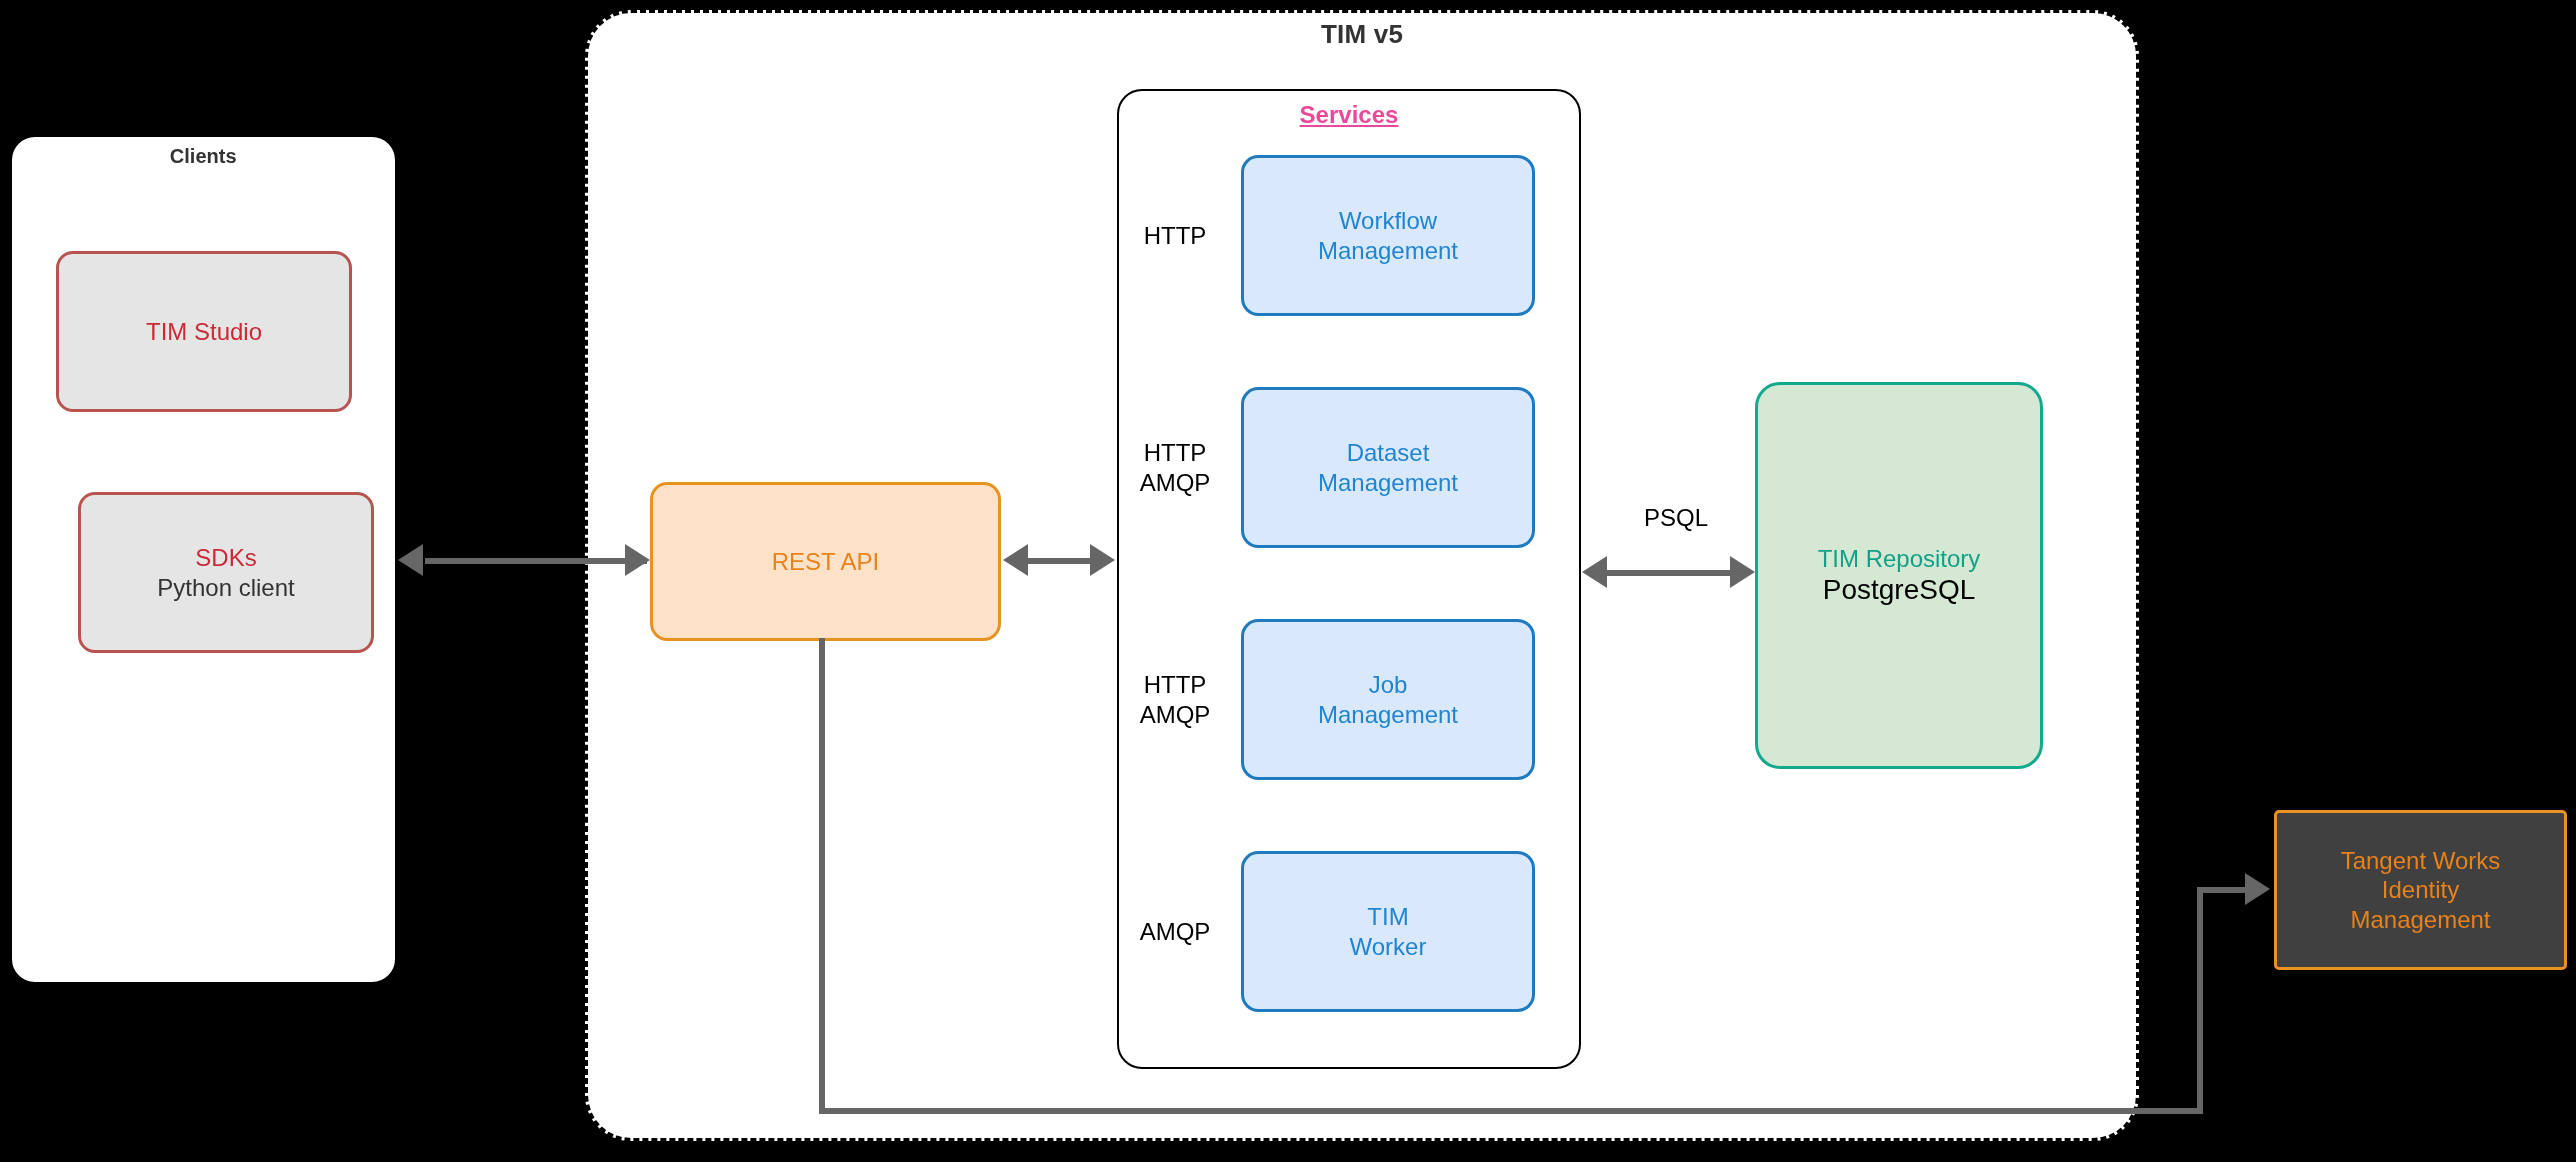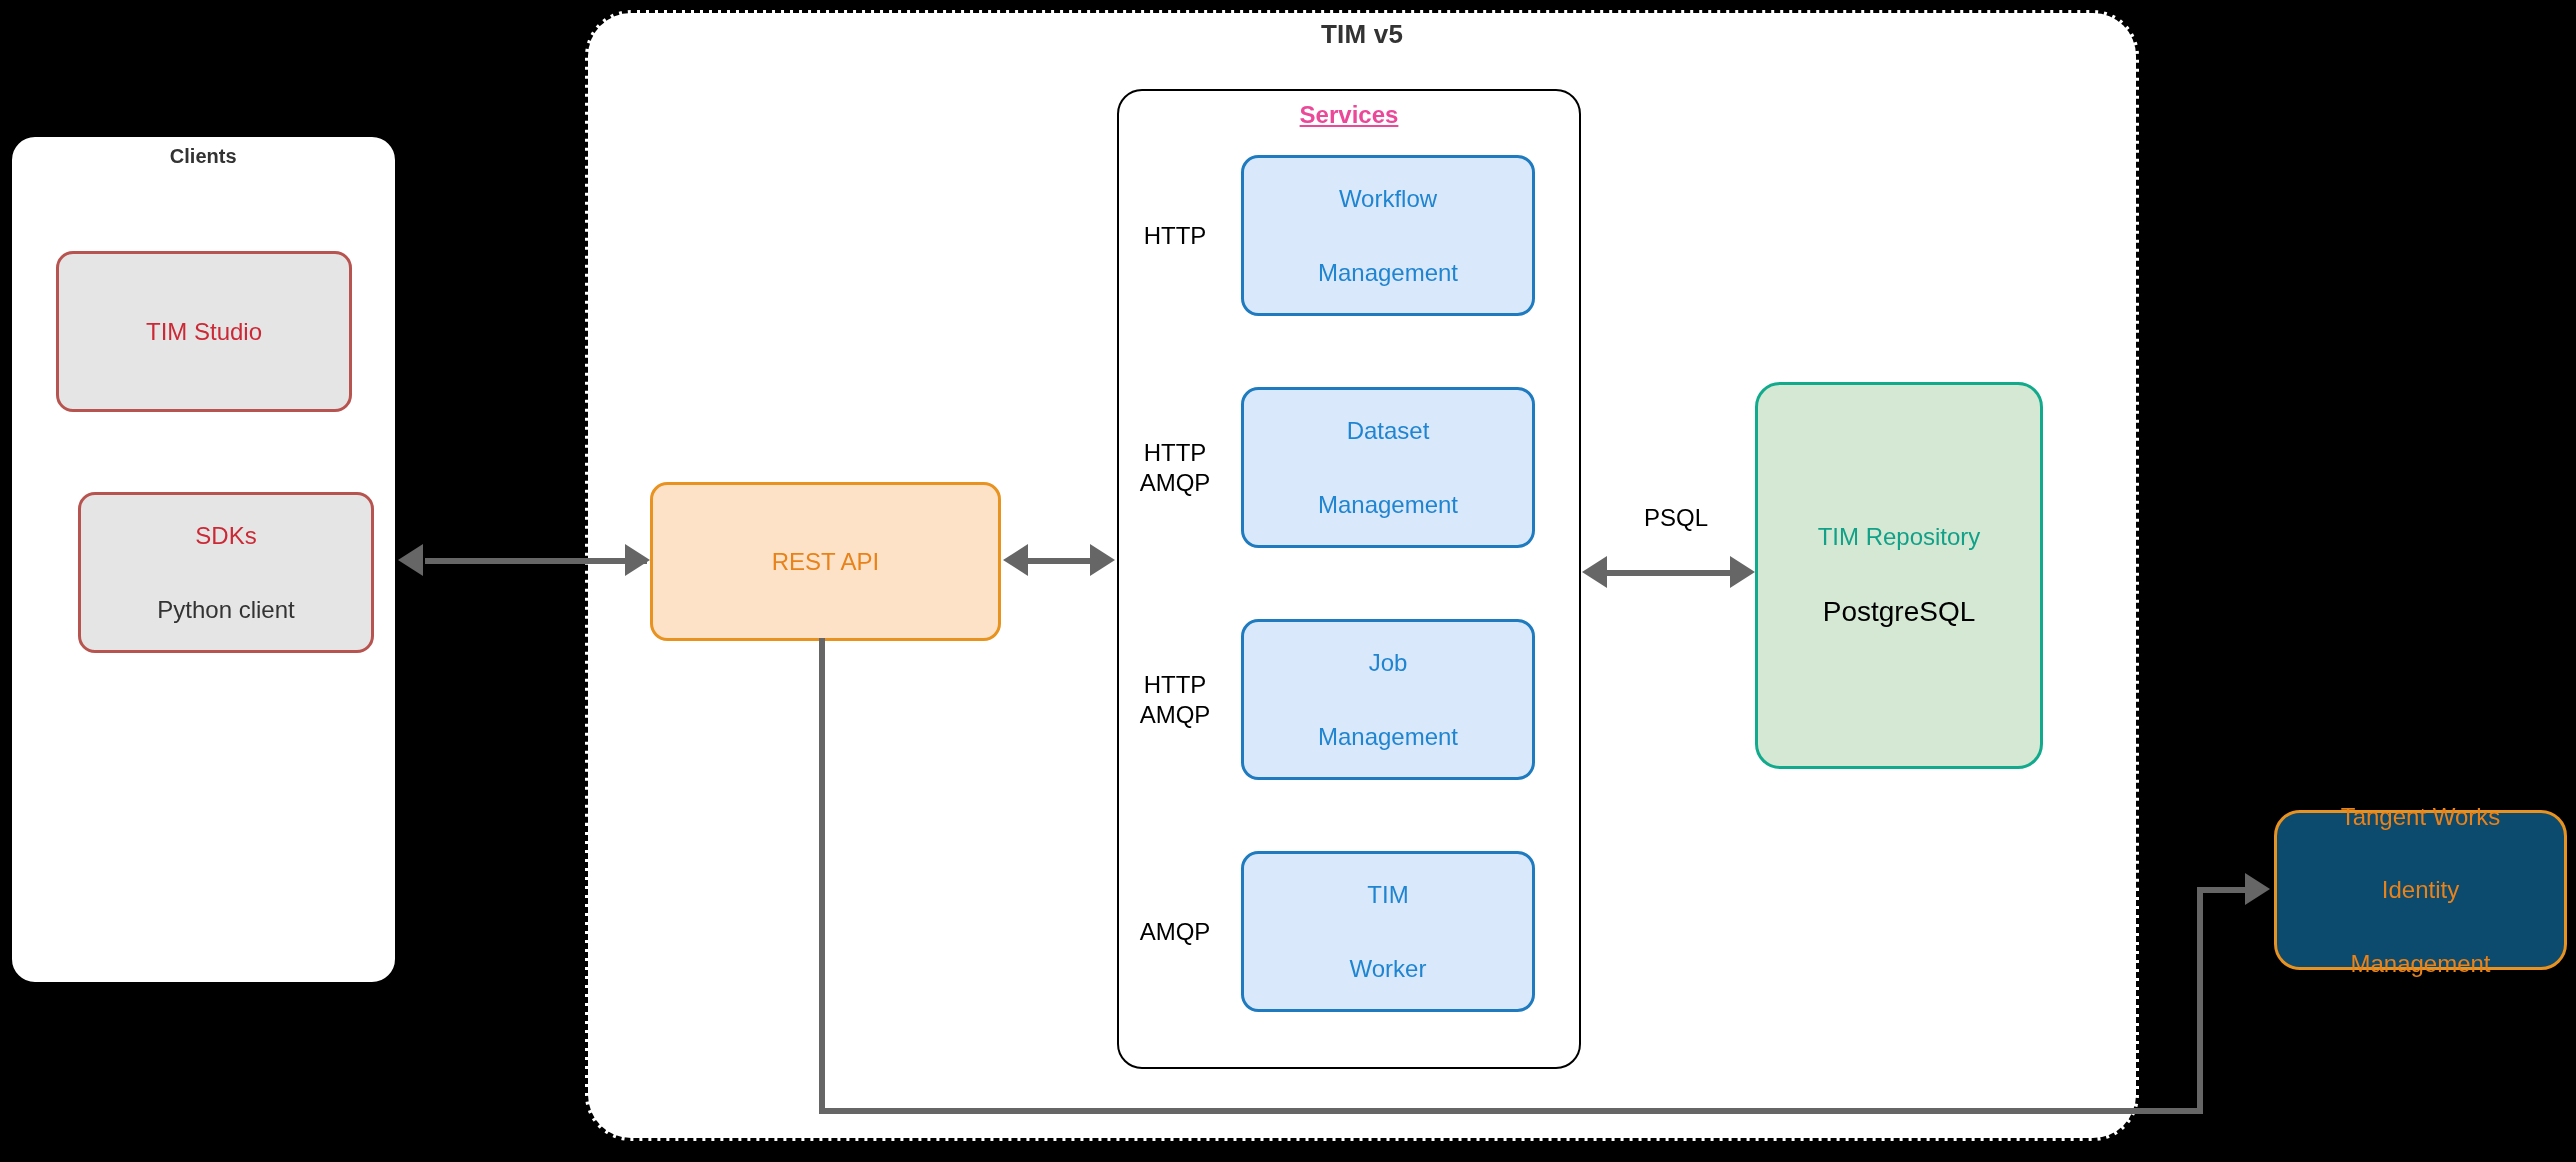--- a/index.html
+++ b/index.html
@@ -21,21 +21,20 @@
   
   .node {
     position: absolute;
     box-sizing: border-box;
     display: flex;
     flex-direction: column;
     align-items: center;
     justify-content: center;
     text-align: center;
     line-height: 1.22;
-    gap: 44px;
   }
 
   
   .tim-container {
     position: absolute;
     left: 585px;
     top: 9.7px;
     width: 1554px;
     height: 1131px;
     box-sizing: border-box;
@@ -188,23 +187,23 @@
     color: #000000;
     font-size: 28px;
   }
 
   
   .identity-box {
     left: 2274px;
     top: 810px;
     width: 293px;
     height: 160px;
-    background: #0c4a6e;
+    background: #404040;
     border: 3.9px solid #E8921F;
-    border-radius: 26px;
+    border-radius: 5px;
   }
   .identity-box .label {
     color: #E8821A;
     font-size: 24px;
   }
 
   
   .hline {
     position: absolute;
     height: 5.8px;

